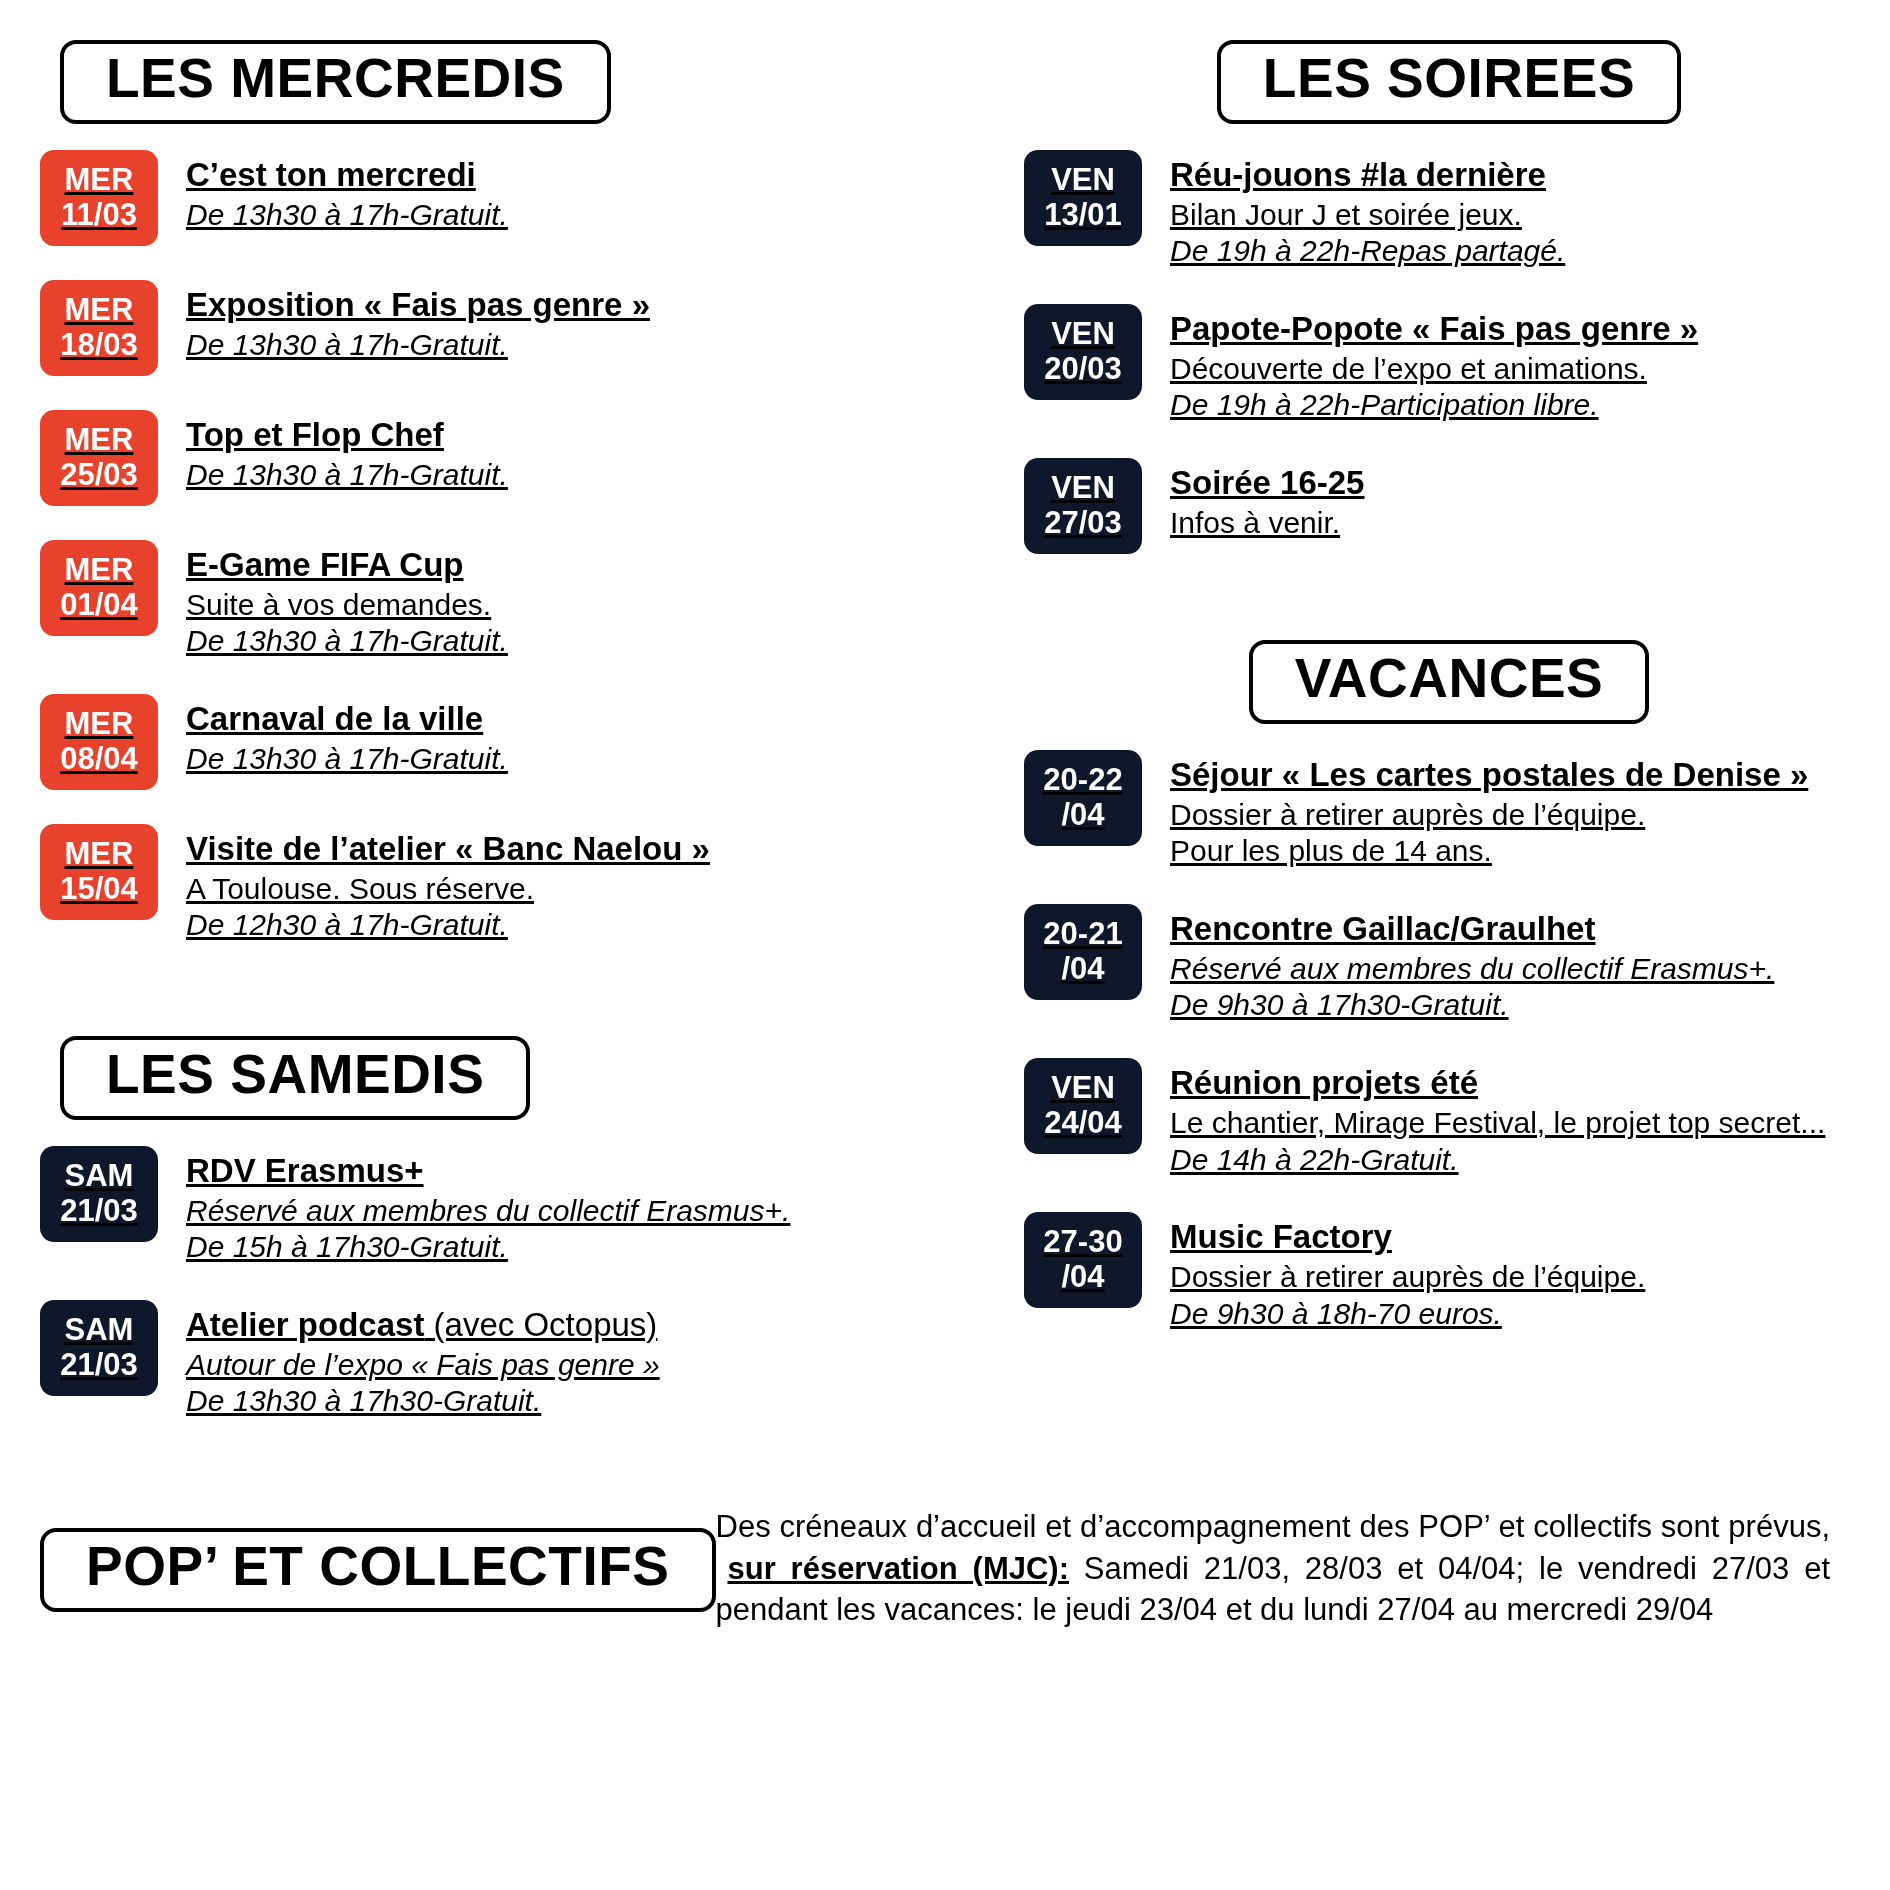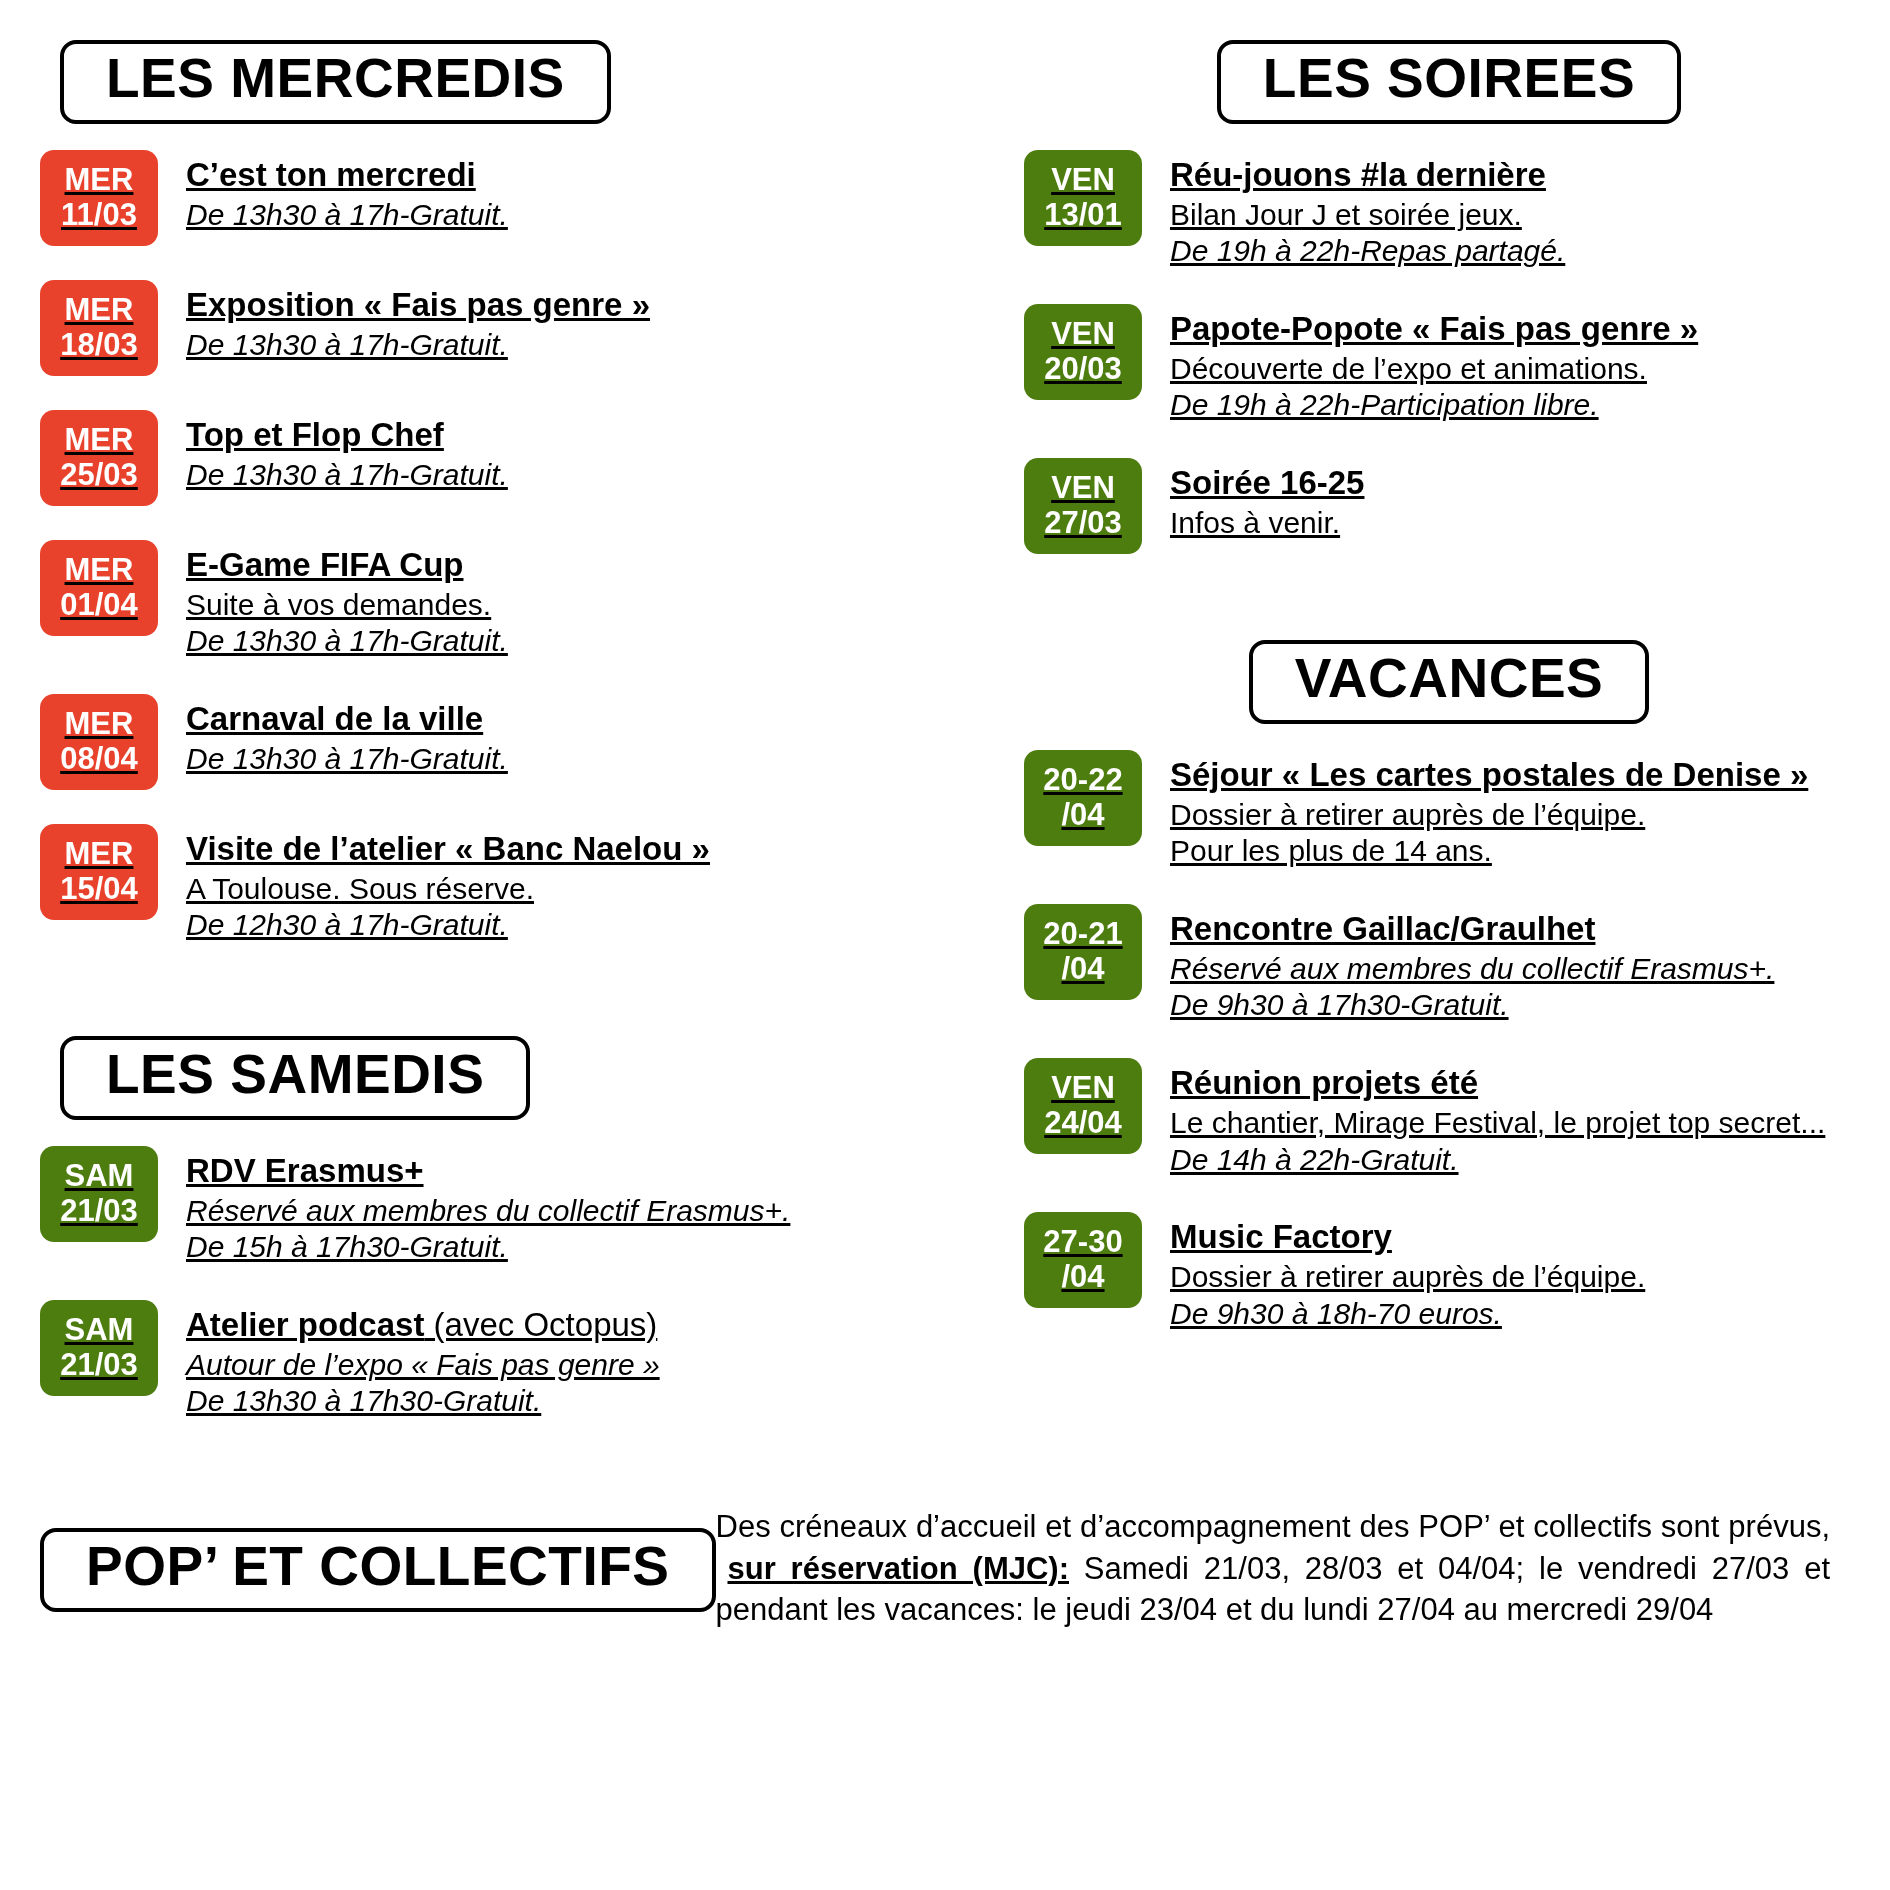--- a/index.html
+++ b/index.html
@@ -82,21 +82,21 @@
     line-height: 1.12;
     display: flex;
     flex-direction: column;
     align-items: center;
     justify-content: center;
     text-align: center;
     padding: 6px 4px;
     box-sizing: border-box;
   }
   .badge.red { background: #E8412C; }
-  .badge.green { background: #4d7c0f; }
+  .badge.green { background: #0f172a; }
   .badge .l1 { display: block; }
   .badge .l2 { display: block; }
 
   .event-text {
     padding-left: 28px;
     padding-top: 6px;
     flex: 1 1 auto;
   }
   .event-title {
     font-size: 33px;

